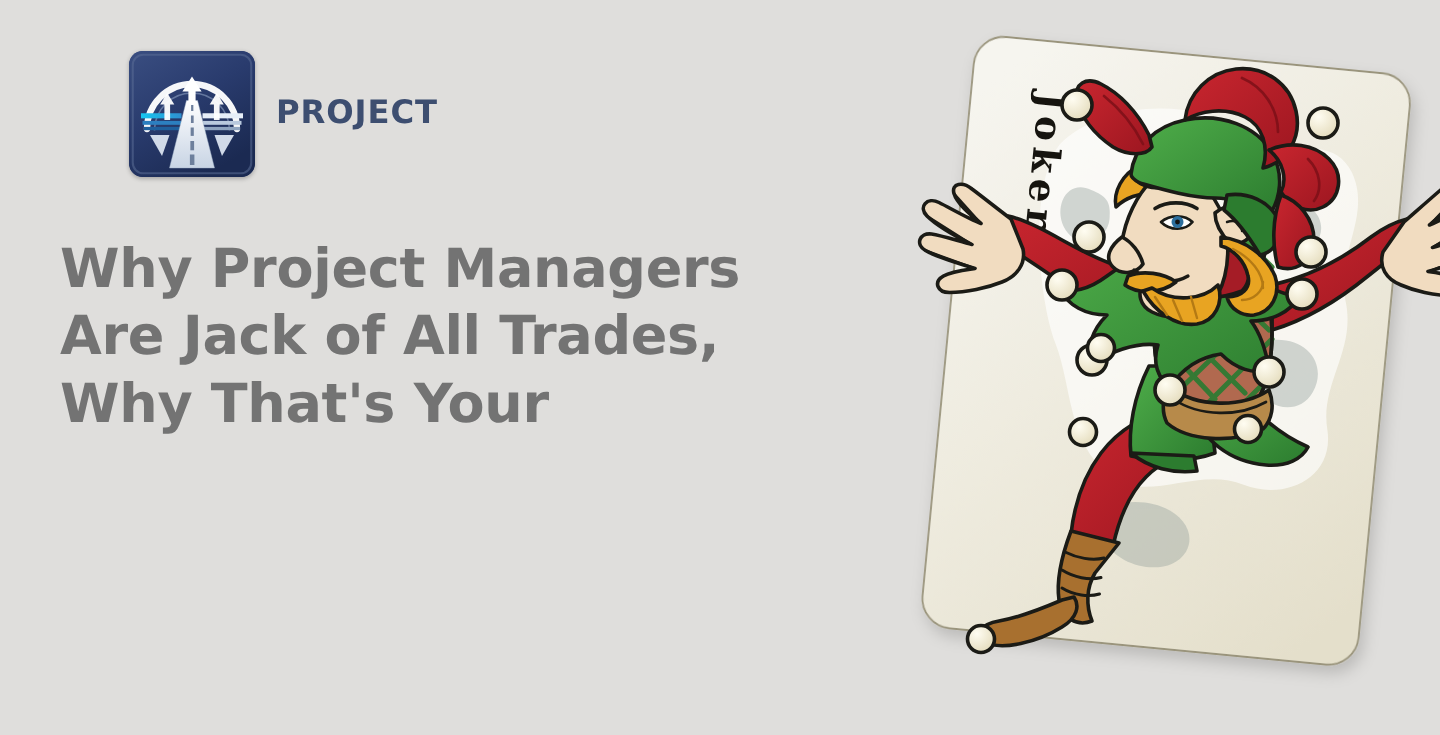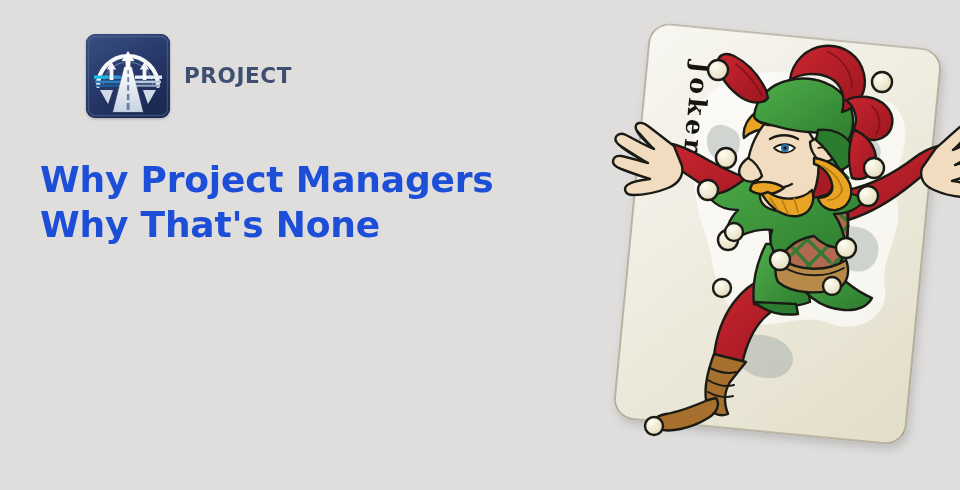--- a/index.html
+++ b/index.html
@@ -61,21 +61,21 @@
     position:absolute;
     left:40px; top:157px;
     width:580px;
   }
   .headline .line{
     font-family:"DejaVu Sans", sans-serif;
     font-weight:bold;
     font-size:36px;
     line-height:45px;
     letter-spacing:-.2px;
-    color:#1d4ed8;
+    color:#737373;
     white-space:nowrap;
   }
 
   
   .card-stage{
     position:absolute;
     left:596px; top:8px;
     width:364px; height:482px;
   }
   .card-stage svg{ display:block; width:364px; height:482px; }
@@ -147,21 +147,22 @@
       </svg>
     </div>
 
     <div class="logo-words">
       <span>PROJECT</span>
     </div>
   </div>
 
   <div class="headline">
     <div class="line">Why Project Managers</div>
-    <div class="line">Why That's None</div>
+    <div class="line">Are Jack of All Trades,</div>
+    <div class="line">Why That's Your</div>
   </div>
 
   <div class="card-stage">
     <svg viewBox="0 0 364 482" xmlns="http://www.w3.org/2000/svg">
       <defs>
         <linearGradient id="cardG" x1="0.15" y1="0" x2="0.85" y2="1">
           <stop offset="0%" stop-color="#f6f5ef"></stop>
           <stop offset="42%" stop-color="#efece0"></stop>
           <stop offset="100%" stop-color="#e4dfcb"></stop>
         </linearGradient>

